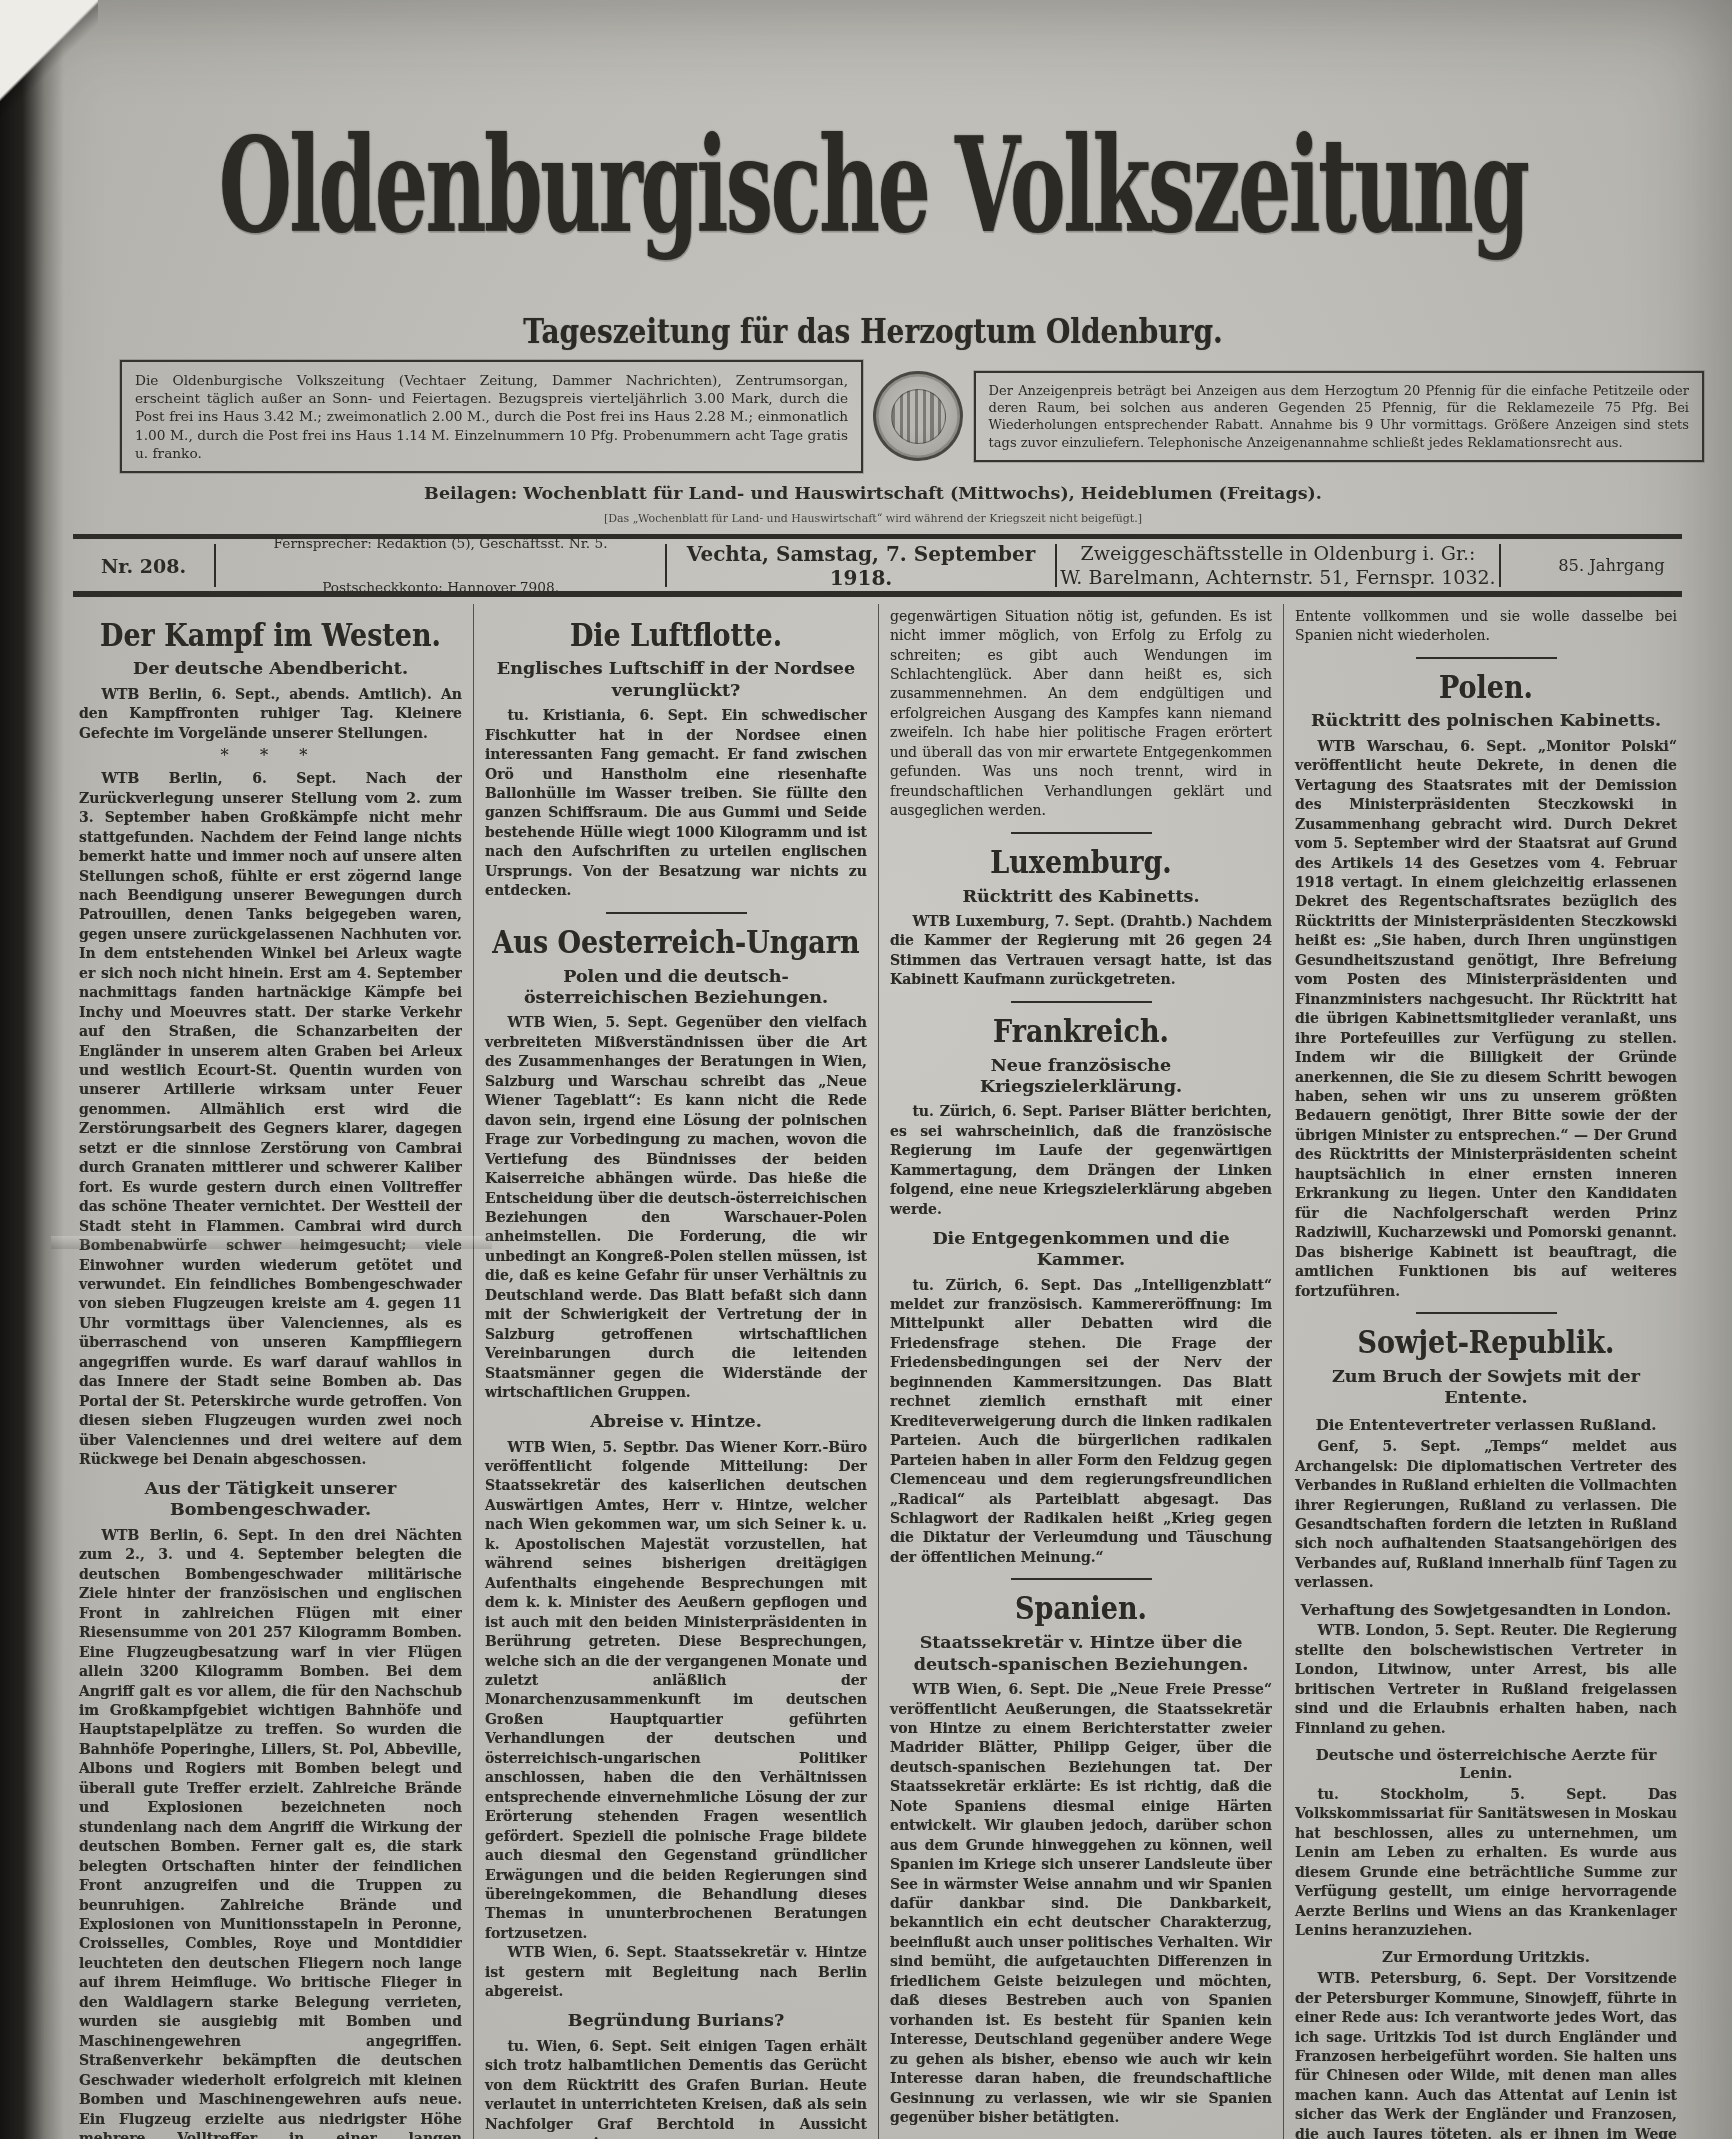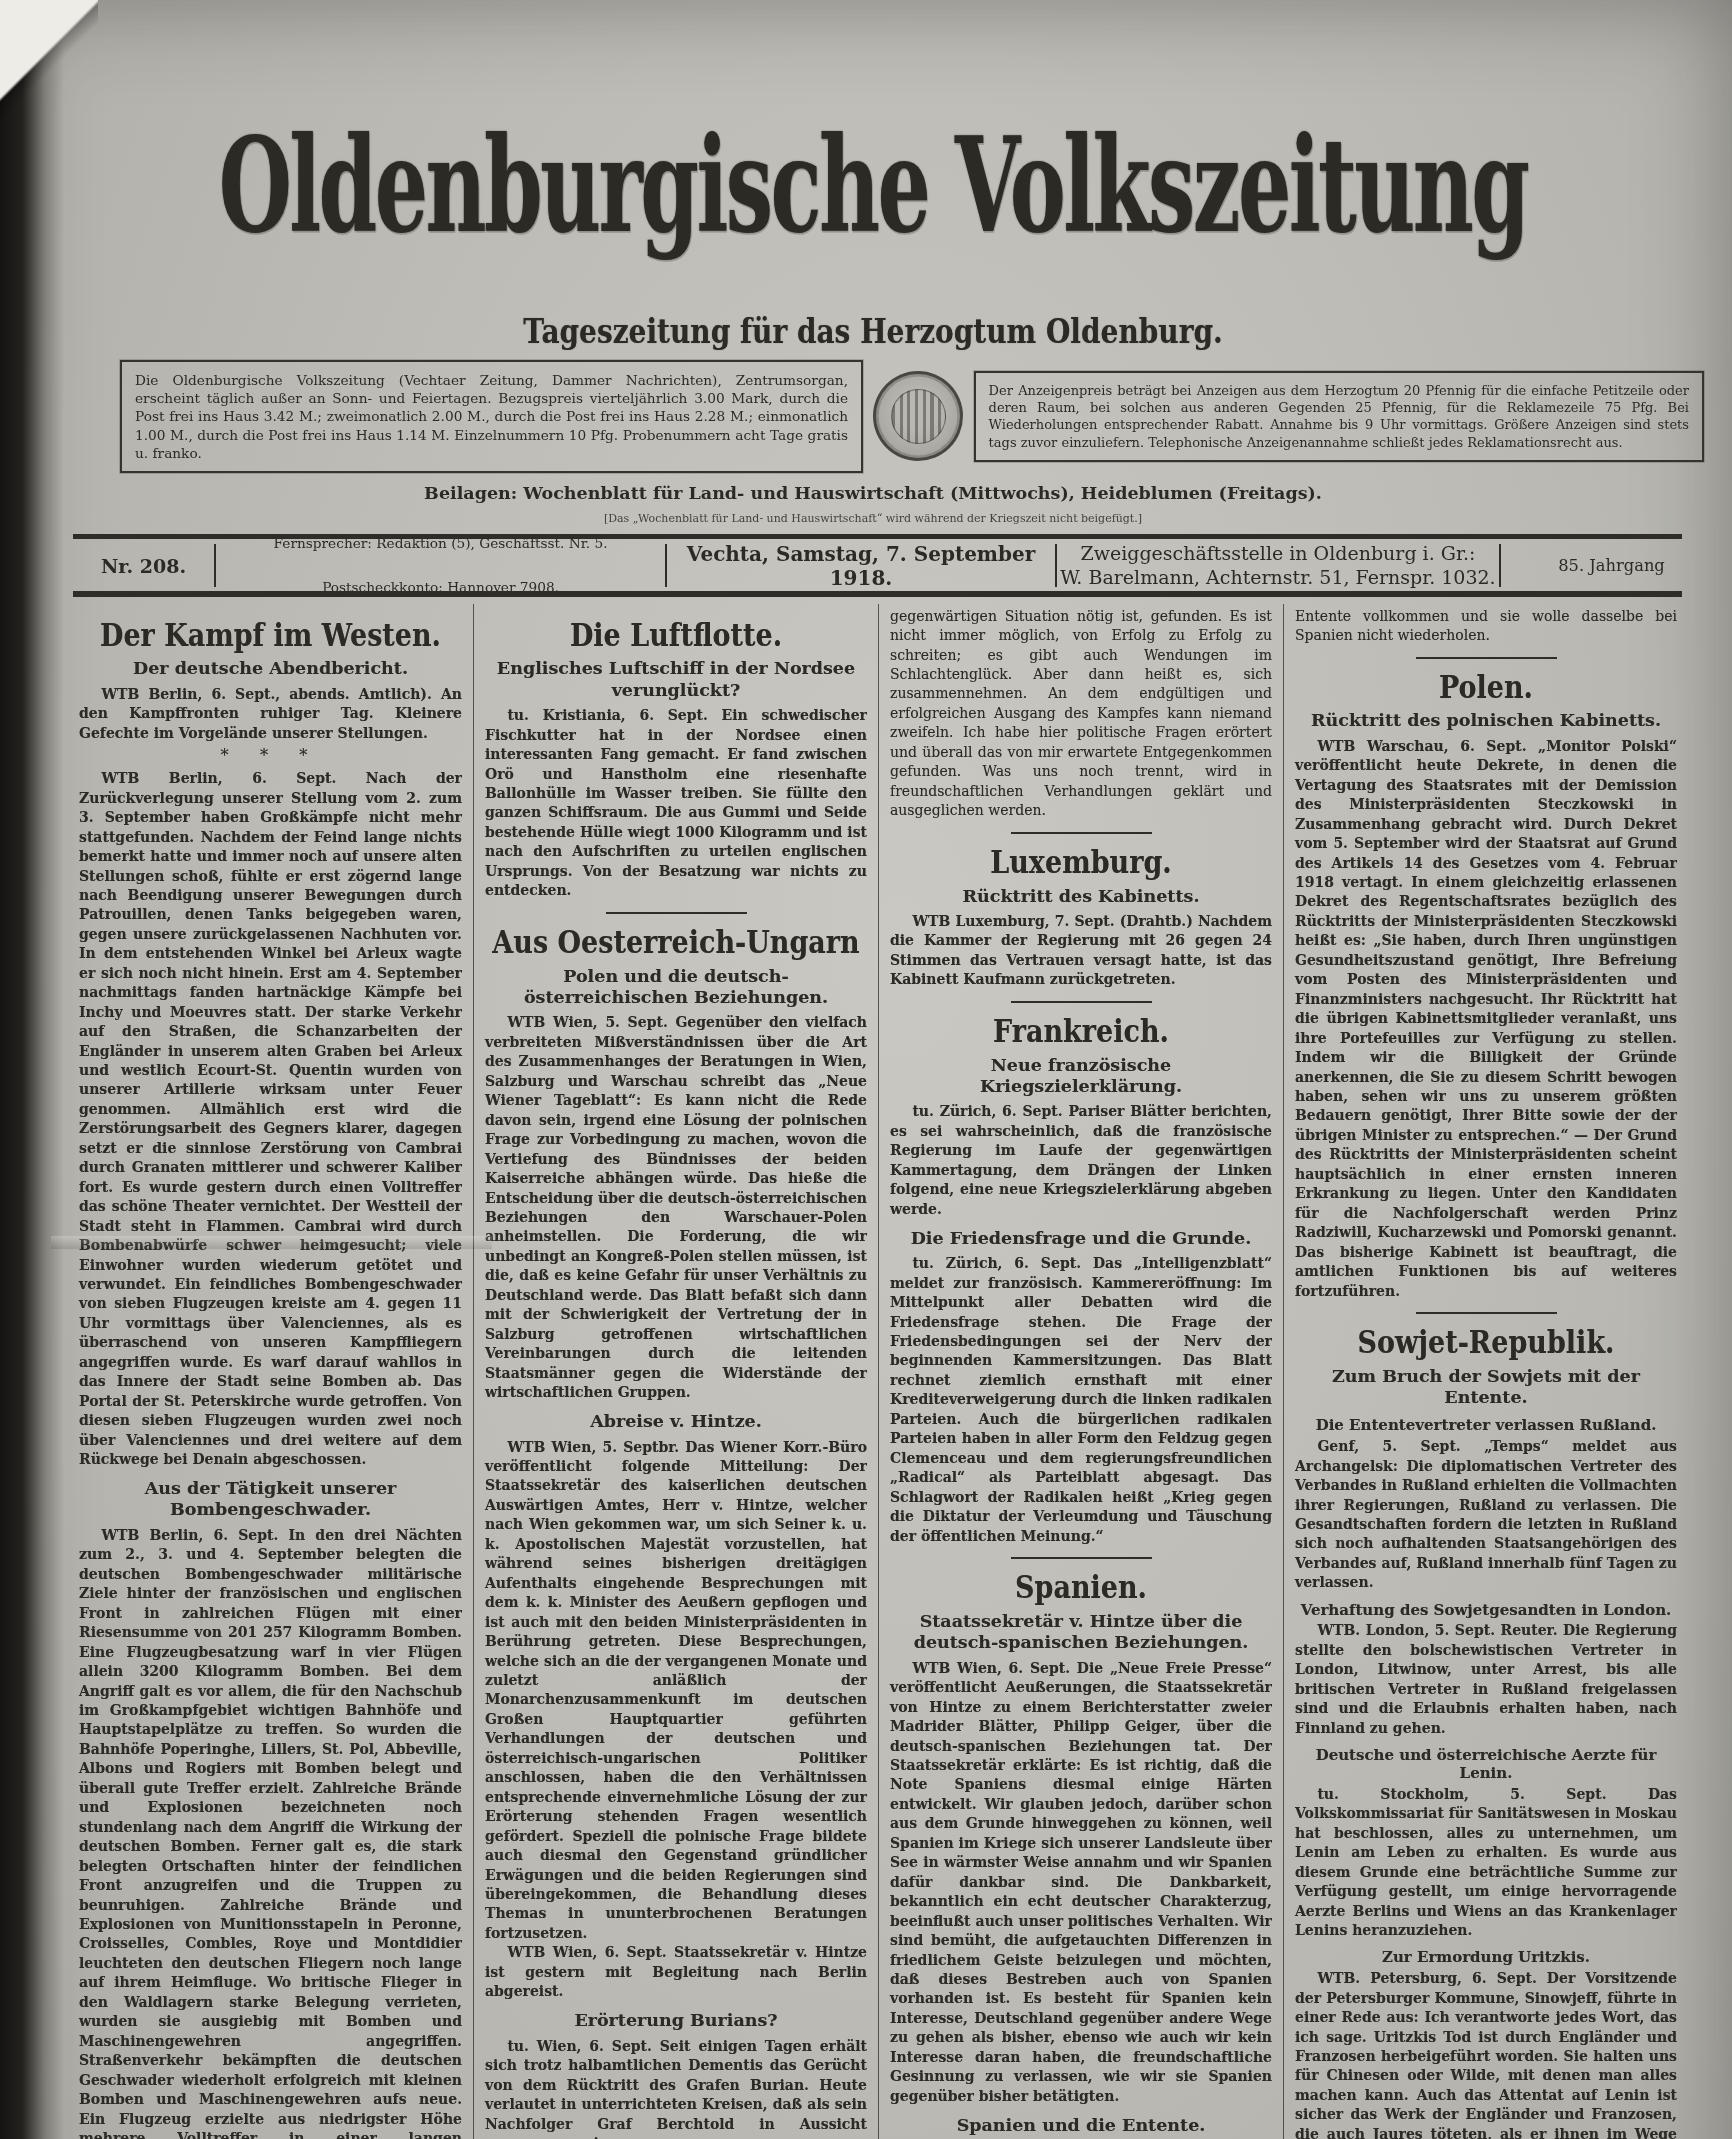--- a/index.html
+++ b/index.html
@@ -121,36 +121,36 @@
         <div class="blk blk-headline"><span>Die Luftflotte.</span></div>
         <div class="blk blk-subhead">Englisches Luftschiff in der Nordsee verunglückt?</div>
         <div class="blk blk-para">tu. Kristiania, 6. Sept. Ein schwedischer Fischkutter hat in der Nordsee einen interessanten Fang gemacht. Er fand zwischen Orö und Hanstholm eine riesenhafte Ballonhülle im Wasser treiben. Sie füllte den ganzen Schiffsraum. Die aus Gummi und Seide bestehende Hülle wiegt 1000 Kilogramm und ist nach den Aufschriften zu urteilen englischen Ursprungs. Von der Besatzung war nichts zu entdecken.</div>
         <div class="blk blk-rule"></div>
         <div class="blk blk-headline"><span>Aus Oesterreich-Ungarn</span></div>
         <div class="blk blk-subhead">Polen und die deutsch-österreichischen Beziehungen.</div>
         <div class="blk blk-para">WTB Wien, 5. Sept. Gegenüber den vielfach verbreiteten Mißverständnissen über die Art des Zusammenhanges der Beratungen in Wien, Salzburg und Warschau schreibt das „Neue Wiener Tageblatt“: Es kann nicht die Rede davon sein, irgend eine Lösung der polnischen Frage zur Vorbedingung zu machen, wovon die Vertiefung des Bündnisses der beiden Kaiserreiche abhängen würde. Das hieße die Entscheidung über die deutsch-österreichischen Beziehungen den Warschauer-Polen anheimstellen. Die Forderung, die wir unbedingt an Kongreß-Polen stellen müssen, ist die, daß es keine Gefahr für unser Verhältnis zu Deutschland werde. Das Blatt befaßt sich dann mit der Schwierigkeit der Vertretung der in Salzburg getroffenen wirtschaftlichen Vereinbarungen durch die leitenden Staatsmänner gegen die Widerstände der wirtschaftlichen Gruppen.</div>
         <div class="blk blk-subhead">Abreise v. Hintze.</div>
         <div class="blk blk-para">WTB Wien, 5. Septbr. Das Wiener Korr.-Büro veröffentlicht folgende Mitteilung: Der Staatssekretär des kaiserlichen deutschen Auswärtigen Amtes, Herr v. Hintze, welcher nach Wien gekommen war, um sich Seiner k. u. k. Apostolischen Majestät vorzustellen, hat während seines bisherigen dreitägigen Aufenthalts eingehende Besprechungen mit dem k. k. Minister des Aeußern gepflogen und ist auch mit den beiden Ministerpräsidenten in Berührung getreten. Diese Besprechungen, welche sich an die der vergangenen Monate und zuletzt anläßlich der Monarchenzusammenkunft im deutschen Großen Hauptquartier geführten Verhandlungen der deutschen und österreichisch-ungarischen Politiker anschlossen, haben die den Verhältnissen entsprechende einvernehmliche Lösung der zur Erörterung stehenden Fragen wesentlich gefördert. Speziell die polnische Frage bildete auch diesmal den Gegenstand gründlicher Erwägungen und die beiden Regierungen sind übereingekommen, die Behandlung dieses Themas in ununterbrochenen Beratungen fortzusetzen.</div>
         <div class="blk blk-para">WTB Wien, 6. Sept. Staatssekretär v. Hintze ist gestern mit Begleitung nach Berlin abgereist.</div>
-        <div class="blk blk-subhead">Erörterung Burians?</div>
+        <div class="blk blk-subhead">Begründung Burians?</div>
         <div class="blk blk-para">tu. Wien, 6. Sept. Seit einigen Tagen erhält sich trotz halbamtlichen Dementis das Gerücht von dem Rücktritt des Grafen Burian. Heute verlautet in unterrichteten Kreisen, daß als sein Nachfolger Graf Berchtold in Aussicht genommen sei.</div>
         <div class="blk blk-subhead">Staatssekretär v. Hintze an die Wiener Pressevertreter.</div>
         <div class="blk blk-para">tu. Wien, 6. Sept. Der Staatssekretär v. Hintze empfing gestern auf der deutschen Botschaft die Vertreter der Wiener Presse, denen gegenüber er sagte: Ich habe stets in meiner Tätigkeit den Wert darauf gelegt, mit der Presse zusammenzuarbeiten und ihre Unterstützung zu finden. Mir haben stets den Wert eines offenen Wortes gewürdigt, im Gegensatz zu England und Frankreich, bei denen ein Schriftsteller, der es wagte, seine eigene Meinung zu äußern, ins Zuchthaus gesteckt wurde. Es ist notwendig, noch einmal den Wert und die Tiefe des Bündnisses auseinanderzusetzen. Es genügt wohl, wenn ich das Wort Bündnis ausspreche. Ich glaube, daß ich damit alles sage. Es war mir auch lieb, nach Wien kommen zu können, um mich hier selbst von der Stimmung zu überzeugen. Ich habe auch mit der Entschlossenheit, die in der</div>
       </div>
     <div class="col">
         <div class="blk blk-para_flush">gegenwärtigen Situation nötig ist, gefunden. Es ist nicht immer möglich, von Erfolg zu Erfolg zu schreiten; es gibt auch Wendungen im Schlachtenglück. Aber dann heißt es, sich zusammennehmen. An dem endgültigen und erfolgreichen Ausgang des Kampfes kann niemand zweifeln. Ich habe hier politische Fragen erörtert und überall das von mir erwartete Entgegenkommen gefunden. Was uns noch trennt, wird in freundschaftlichen Verhandlungen geklärt und ausgeglichen werden.</div>
         <div class="blk blk-rule"></div>
         <div class="blk blk-headline"><span>Luxemburg.</span></div>
         <div class="blk blk-subhead">Rücktritt des Kabinetts.</div>
         <div class="blk blk-para">WTB Luxemburg, 7. Sept. (Drahtb.) Nachdem die Kammer der Regierung mit 26 gegen 24 Stimmen das Vertrauen versagt hatte, ist das Kabinett Kaufmann zurückgetreten.</div>
         <div class="blk blk-rule"></div>
         <div class="blk blk-headline"><span>Frankreich.</span></div>
         <div class="blk blk-subhead">Neue französische Kriegszielerklärung.</div>
         <div class="blk blk-para">tu. Zürich, 6. Sept. Pariser Blätter berichten, es sei wahrscheinlich, daß die französische Regierung im Laufe der gegenwärtigen Kammertagung, dem Drängen der Linken folgend, eine neue Kriegszielerklärung abgeben werde.</div>
-        <div class="blk blk-subhead">Die Friedensfrage und die Grunde.</div>
+        <div class="blk blk-subhead">Die Entgegenkommen und die Kammer.</div>
         <div class="blk blk-para">tu. Zürich, 6. Sept. Das „Intelligenzblatt“ meldet zur französisch. Kammereröffnung: Im Mittelpunkt aller Debatten wird die Friedensfrage stehen. Die Frage der Friedensbedingungen sei der Nerv der beginnenden Kammersitzungen. Das Blatt rechnet ziemlich ernsthaft mit einer Krediteverweigerung durch die linken radikalen Parteien. Auch die bürgerlichen radikalen Parteien haben in aller Form den Feldzug gegen Clemenceau und dem regierungsfreundlichen „Radical“ als Parteiblatt abgesagt. Das Schlagwort der Radikalen heißt „Krieg gegen die Diktatur der Verleumdung und Täuschung der öffentlichen Meinung.“</div>
         <div class="blk blk-rule"></div>
         <div class="blk blk-headline"><span>Spanien.</span></div>
         <div class="blk blk-subhead">Staatssekretär v. Hintze über die deutsch-spanischen Beziehungen.</div>
         <div class="blk blk-para">WTB Wien, 6. Sept. Die „Neue Freie Presse“ veröffentlicht Aeußerungen, die Staatssekretär von Hintze zu einem Berichterstatter zweier Madrider Blätter, Philipp Geiger, über die deutsch-spanischen Beziehungen tat. Der Staatssekretär erklärte: Es ist richtig, daß die Note Spaniens diesmal einige Härten entwickelt. Wir glauben jedoch, darüber schon aus dem Grunde hinweggehen zu können, weil Spanien im Kriege sich unserer Landsleute über See in wärmster Weise annahm und wir Spanien dafür dankbar sind. Die Dankbarkeit, bekanntlich ein echt deutscher Charakterzug, beeinflußt auch unser politisches Verhalten. Wir sind bemüht, die aufgetauchten Differenzen in friedlichem Geiste beizulegen und möchten, daß dieses Bestreben auch von Spanien vorhanden ist. Es besteht für Spanien kein Interesse, Deutschland gegenüber andere Wege zu gehen als bisher, ebenso wie auch wir kein Interesse daran haben, die freundschaftliche Gesinnung zu verlassen, wie wir sie Spanien gegenüber bisher betätigten.</div>
         <div class="blk blk-subhead">Spanien und die Entente.</div>
         <div class="blk blk-para">TU Zürich, 6. Sept. Der durch seine bisherige Berichterstattung genügend bekannte Pariser Vertreter der Basler Nachrichten versucht, die halbamtliche Pariser Versicherung, die Entente dränge Spanien nicht in den Krieg gegen Deutschland, zu begründen, läßt sich dann aber zu dem Zugeständnis verleiten, daß die Entente an der energischen Haltung des Madrider Kabinetts nicht ganz unbeteiligt ist. Interessant ist die weitere Begründung, warum die Entente zwar den Raub der deutschen Schiffe durch Spanien, aber nicht eine aktive Kriegsteilnahme Spaniens wünsche: wegen der spanischen Ansprüche an Marokko und Gibraltar, die Spanien sofort als Kriegslohn fordern würde. Durch eine Intervention Spaniens würde auch noch ein Staat mehr an den großen aber nicht unerschöpflichen englisch-amerikanischen Geldsäcken hängen, das portugiesische Experiment genüge der</div>
       </div>
     <div class="col">
         <div class="blk blk-para_flush">Entente vollkommen und sie wolle dasselbe bei Spanien nicht wiederholen.</div>

